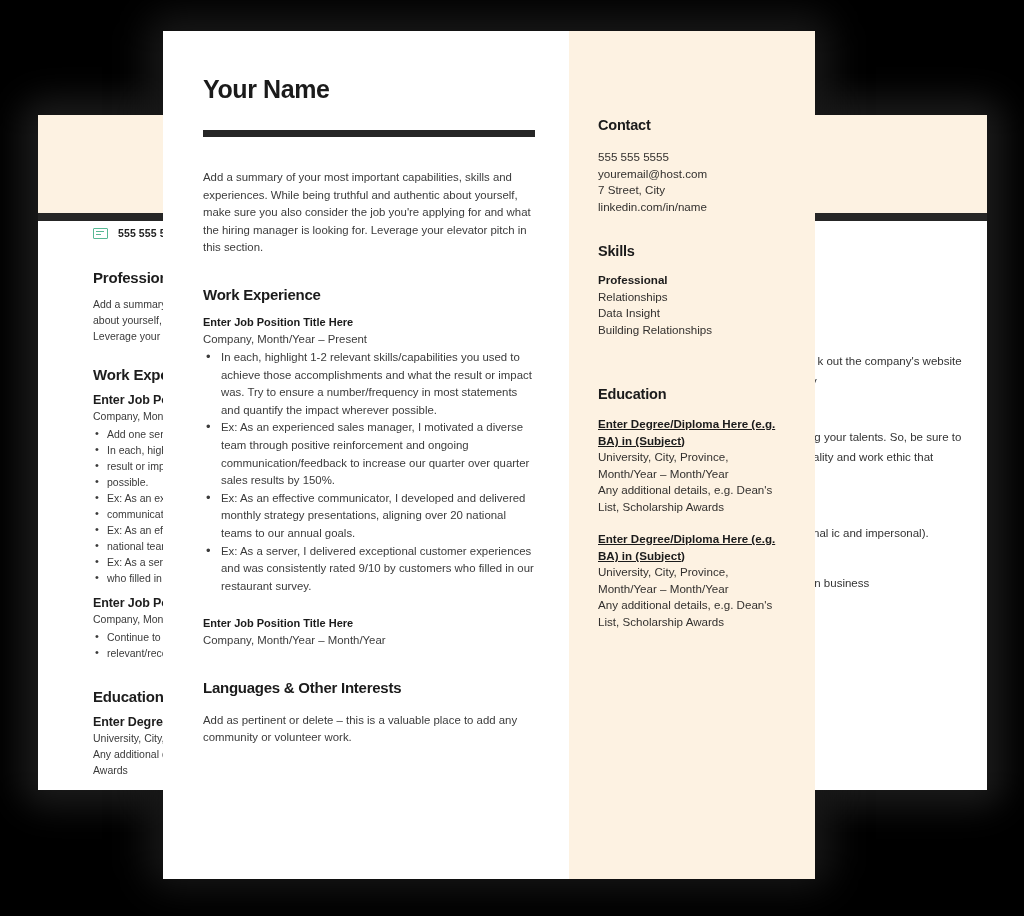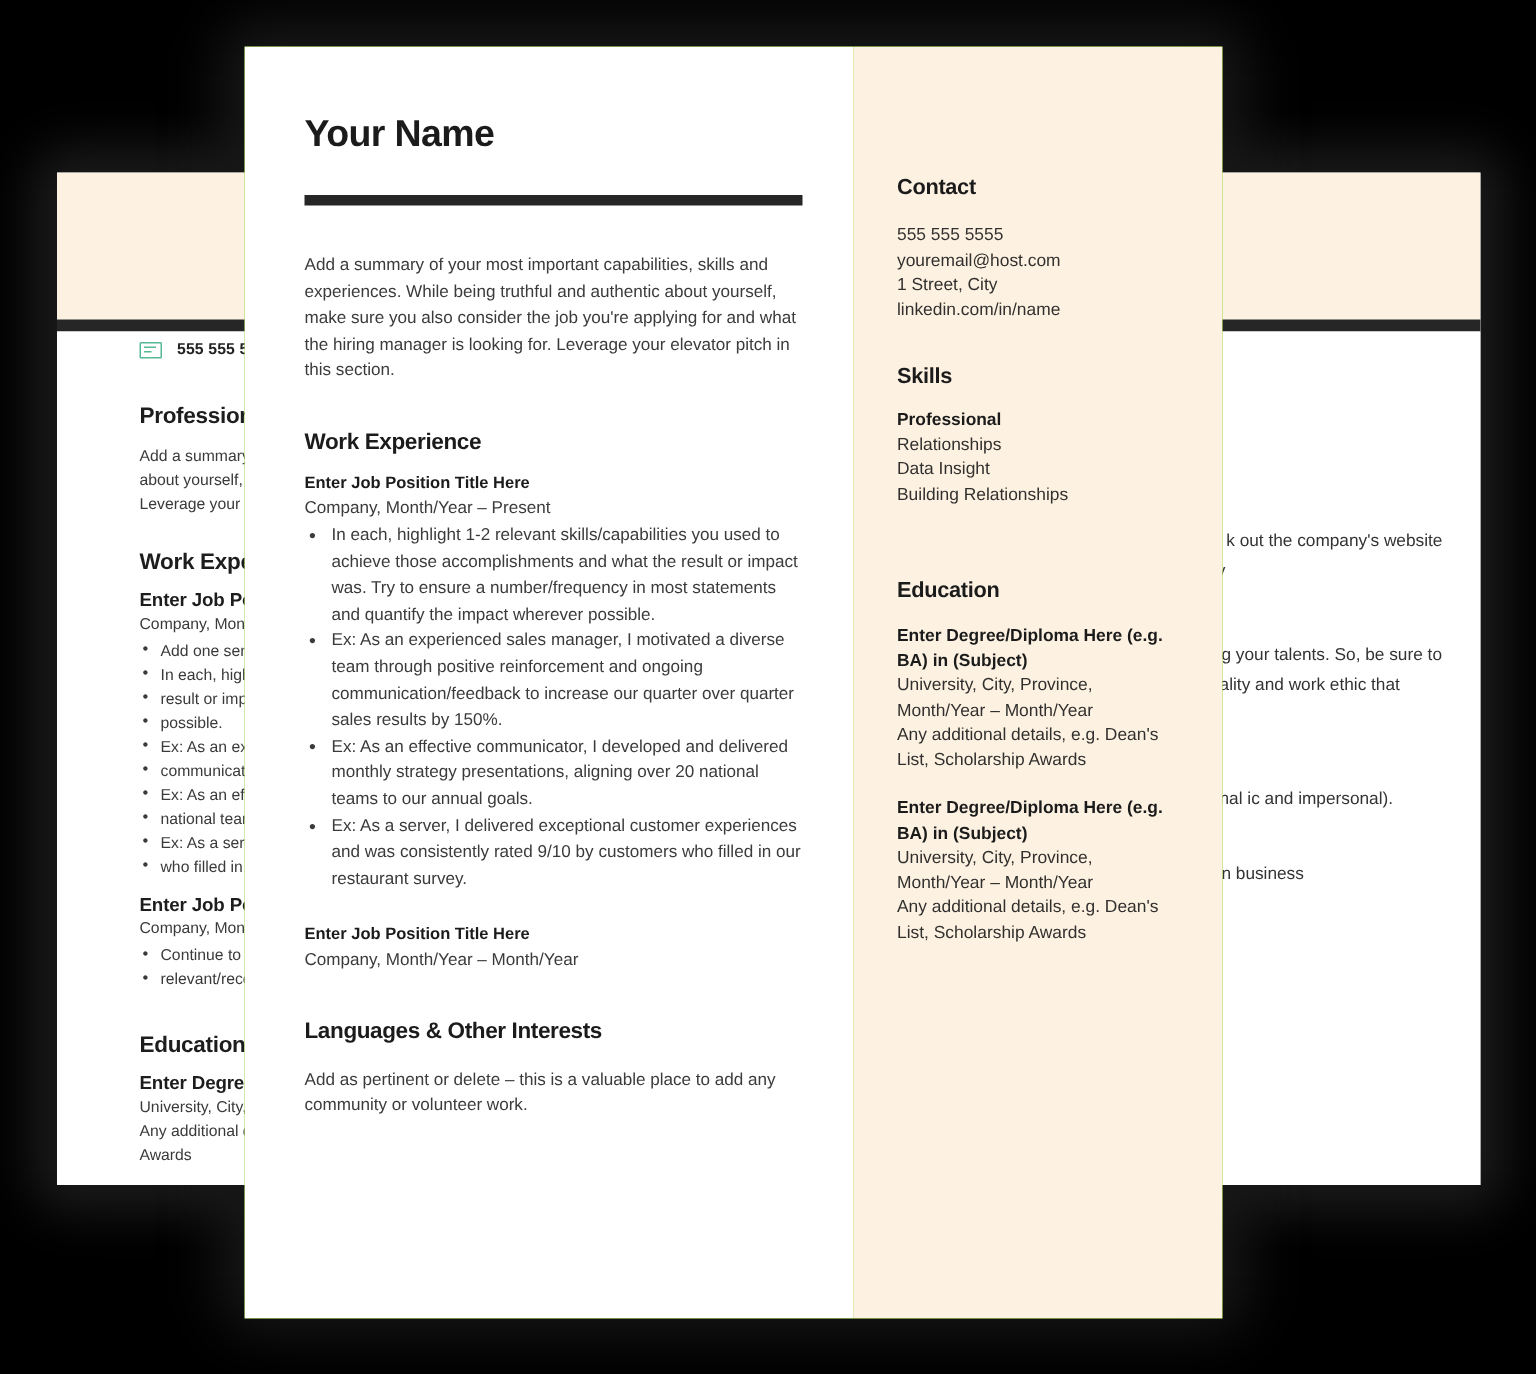--- a/index.html
+++ b/index.html
@@ -98,21 +98,21 @@
   }
 
   .bgr-p { font-size: 11.5px; color: #333; line-height: 20px; margin-bottom: 20px; }
   .bgr-link { font-size: 11.5px; font-weight: 600; color: #222; margin-bottom: 56px; }
 
   
   .card {
     position: absolute;
     left: 163px; top: 31px;
     width: 652px; height: 848px;
-    background: #84cc16;
+    background: #4d7c0f;
     display: flex;
     overflow: hidden;
   }
   .col-main {
     width: 406px;
     padding: 44px 34px 0 40px;
     background: #ffffff;
   }
   .col-side {
     width: 246px;
@@ -201,20 +201,21 @@
     color: #1b1b1b;
     line-height: 16.5px;
   }
   .side-gap-xl { height: 28px; }
   .side-gap-m  { height: 14px; }
   .edu-title {
     font-size: 11.6px;
     font-weight: 700;
     color: #1b1b1b;
     line-height: 16.5px;
+    text-decoration: underline;
   }
 
   
   .halo {
     position: absolute;
     border-radius: 26px;
     pointer-events: none;
   }
 </style>
 </head>
@@ -327,21 +328,21 @@
 
       <div class="sec-title big" style="margin-bottom:14px;">Languages &amp; Other Interests</div>
       <div class="para">Add as pertinent or delete – this is a valuable place to add any community or volunteer work.</div>
     </div>
 
     <div class="col-side">
 
       <div class="side-h">Contact</div>
       <div class="side-line">555 555 5555</div>
       <div class="side-line">youremail@host.com</div>
-      <div class="side-line">1 Street, City</div>
+      <div class="side-line">7 Street, City</div>
       <div class="side-line">linkedin.com/in/name</div>
 
       <div class="side-gap-xl"></div>
 
       <div class="side-h" style="margin-bottom:13px;">Skills</div>
 
       <div>
         <div class="side-sub">Professional</div>
         <div class="side-line">Relationships</div>
         <div class="side-line">Data Insight</div>

